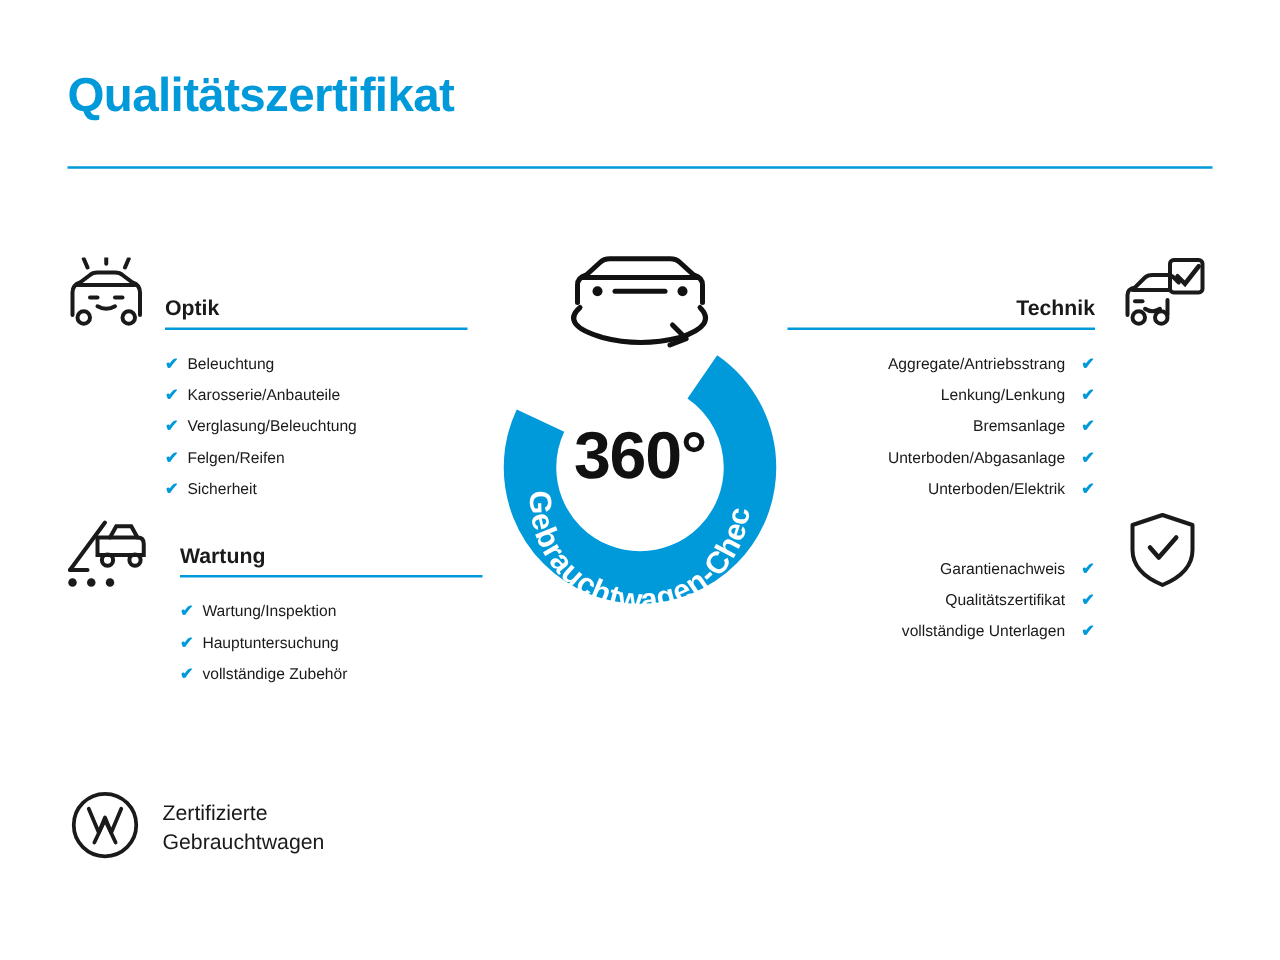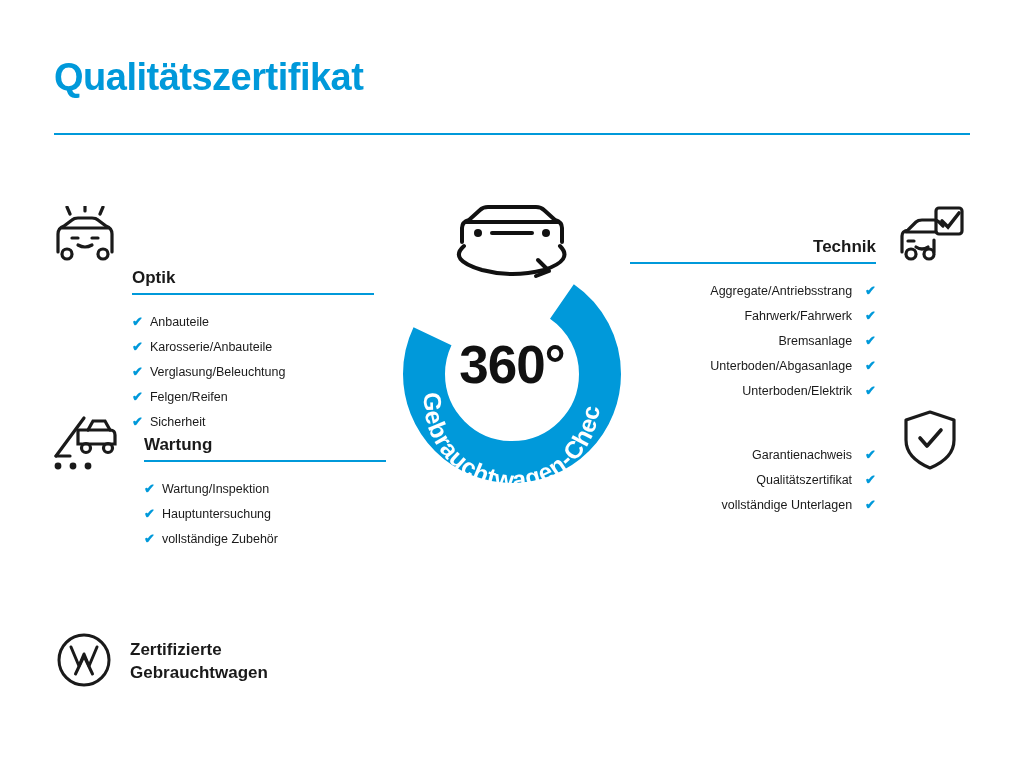--- a/index.html
+++ b/index.html
@@ -108,21 +108,21 @@
   
   .footer {
     position: absolute;
     left: 56px; top: 632px;
     display: flex;
     align-items: center;
   }
   .footer-text {
     margin-left: 18px;
     font-size: 17px;
-    font-weight: bold;
+    font-weight: normal;
     color: #1a1a1a;
     line-height: 1.35;
   }
 </style>
 </head>
 <body>
 
 <div class="page">
 
   <div class="title">Qualitätszertifikat</div>
@@ -140,29 +140,29 @@
 
       <circle cx="19" cy="48" r="5"></circle>
       <circle cx="55" cy="48" r="5"></circle>
 
       <line x1="24" y1="32" x2="30" y2="32"></line>
       <line x1="44" y1="32" x2="50" y2="32"></line>
       <path d="M30 39 Q37 43 44 39"></path>
     </svg>
   </div>
 
-  <div class="block left" style="left:132px; top:230px; width:242px;margin-top:31px;">
+  <div class="block left" style="left:132px; top:230px; width:242px;">
     <div class="block-head">
       <span class="hdr">Optik</span>
       <span class="rule"></span>
     </div>
     <div class="items">
       <div class="item">
         <span class="check">✔</span>
-        <span>Anbauteile</span>
+        <span>Beleuchtung</span>
       </div>
       <div class="item">
         <span class="check">✔</span>
         <span>Karosserie/Anbauteile</span>
       </div>
       <div class="item">
         <span class="check">✔</span>
         <span>Verglasung/Beleuchtung</span>
       </div>
       <div class="item">
@@ -234,21 +234,21 @@
     <div class="block-head">
       <span class="hdr">Technik</span>
       <span class="rule"></span>
     </div>
     <div class="items">
       <div class="item">
         <span>Aggregate/Antriebsstrang</span>
         <span class="check">✔</span>
       </div>
       <div class="item">
-        <span>Fahrwerk/Fahrwerk</span>
+        <span>Lenkung/Lenkung</span>
         <span class="check">✔</span>
       </div>
       <div class="item">
         <span>Bremsanlage</span>
         <span class="check">✔</span>
       </div>
       <div class="item">
         <span>Unterboden/Abgasanlage</span>
         <span class="check">✔</span>
       </div>

